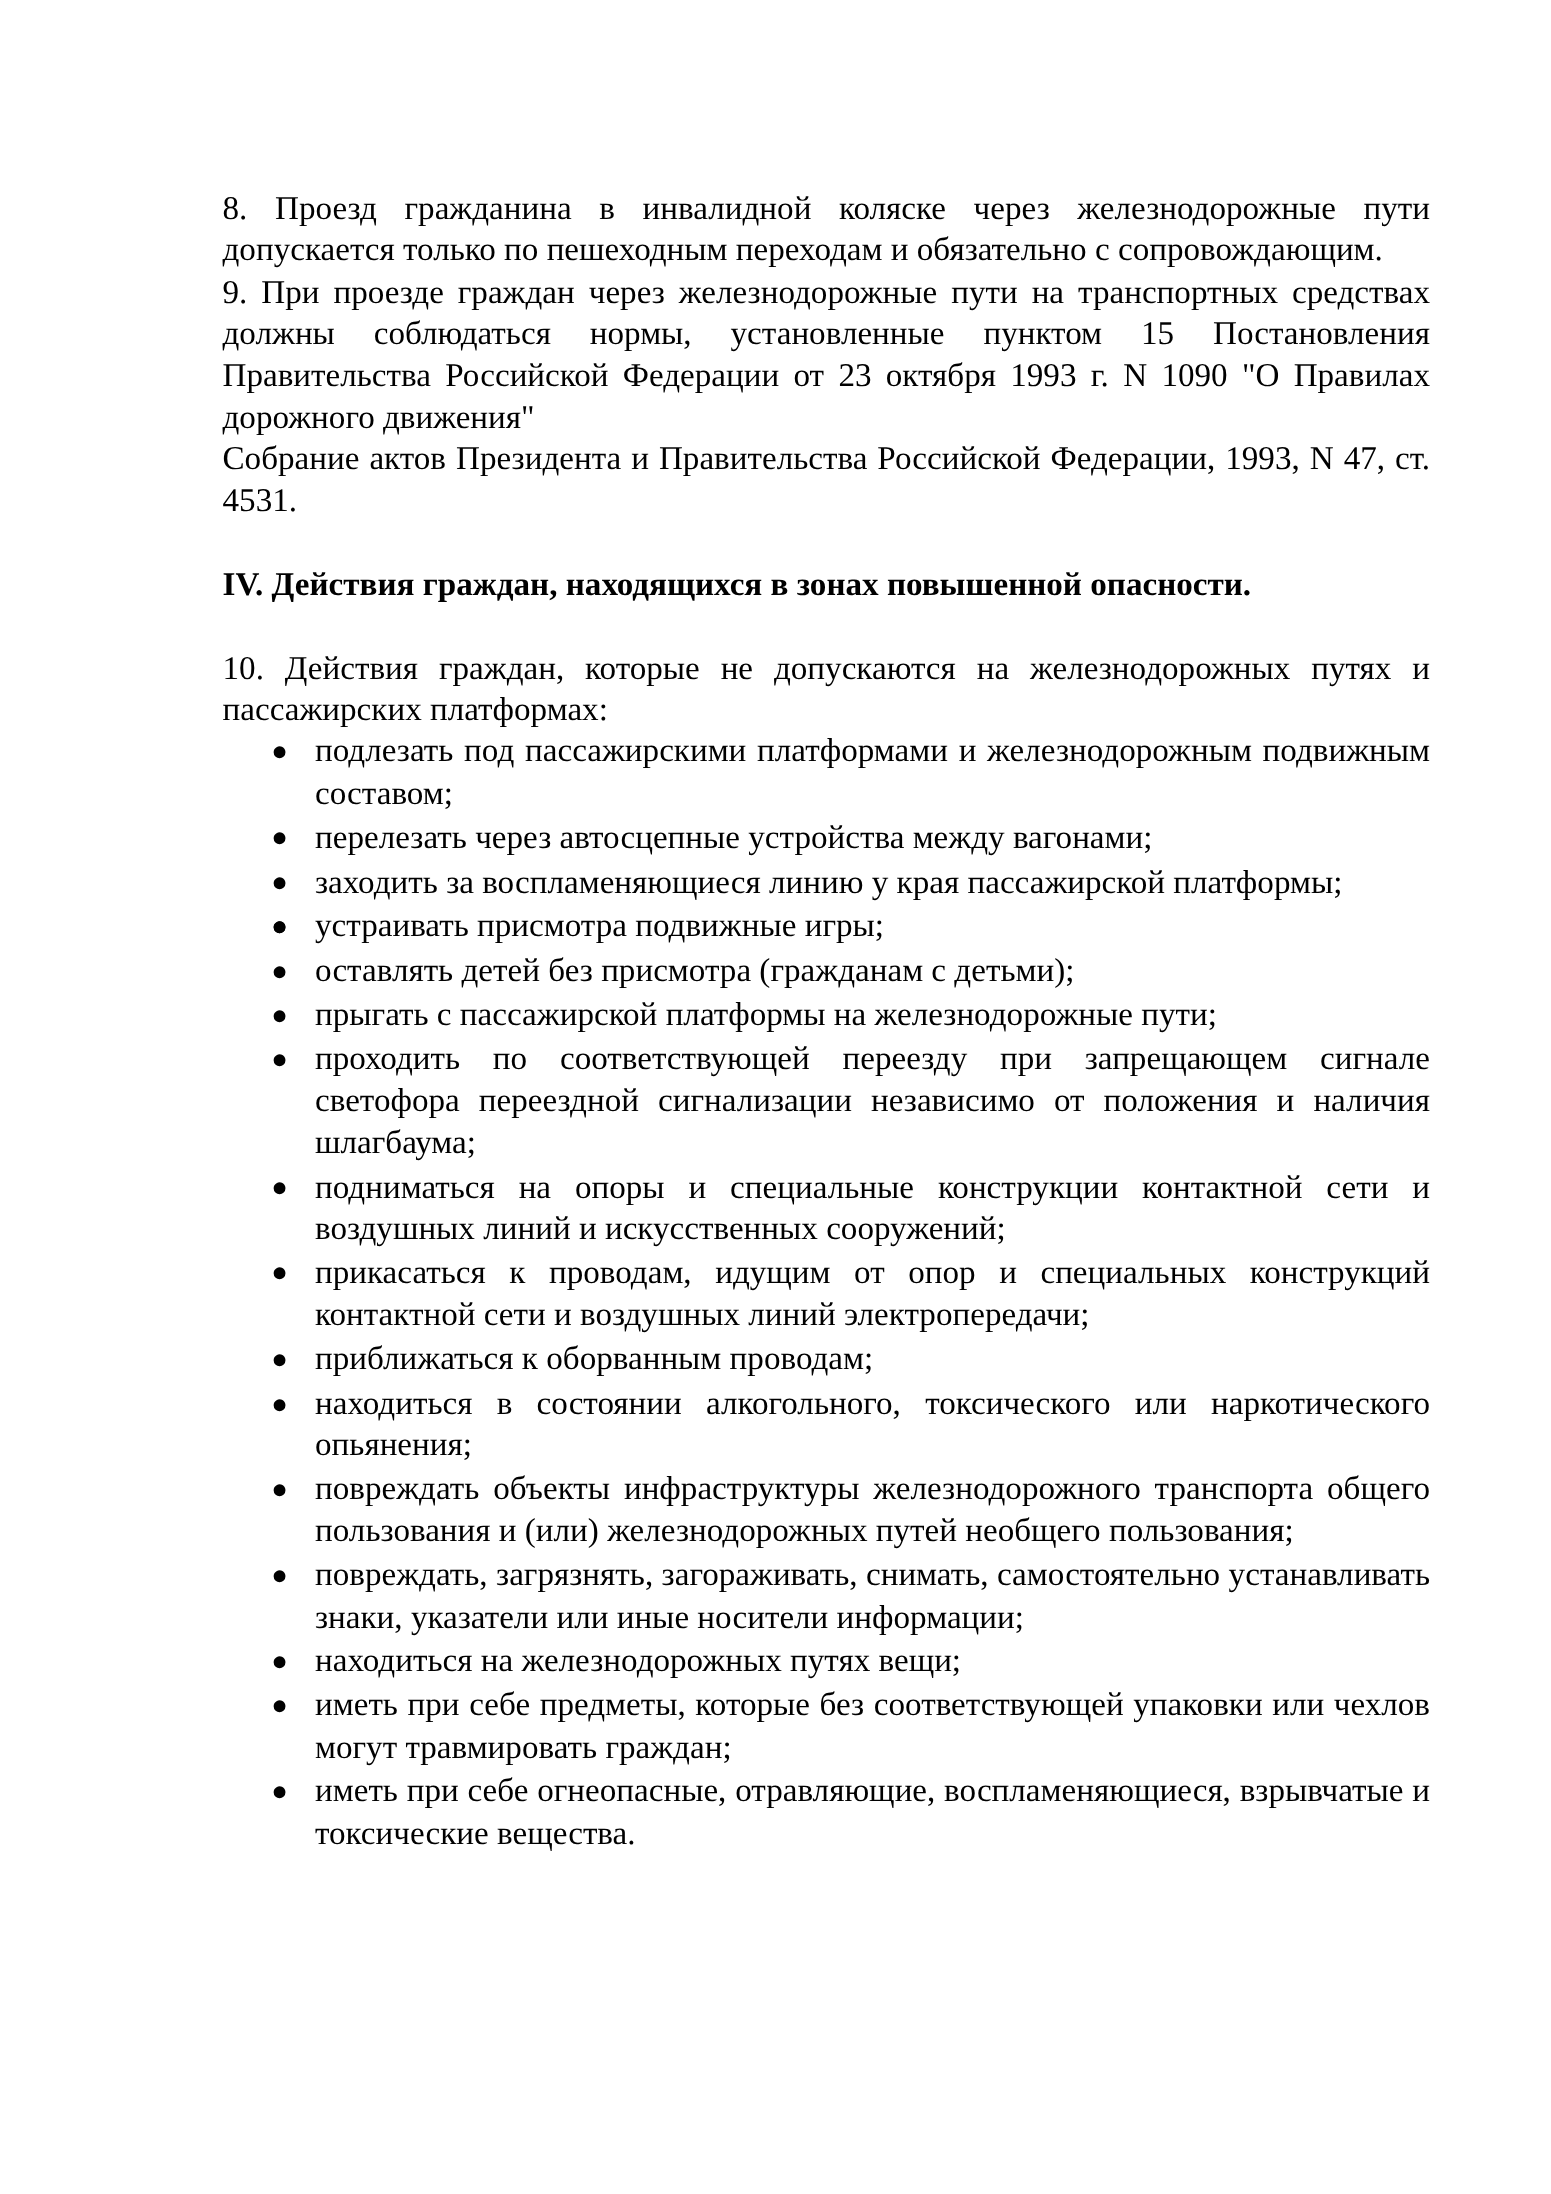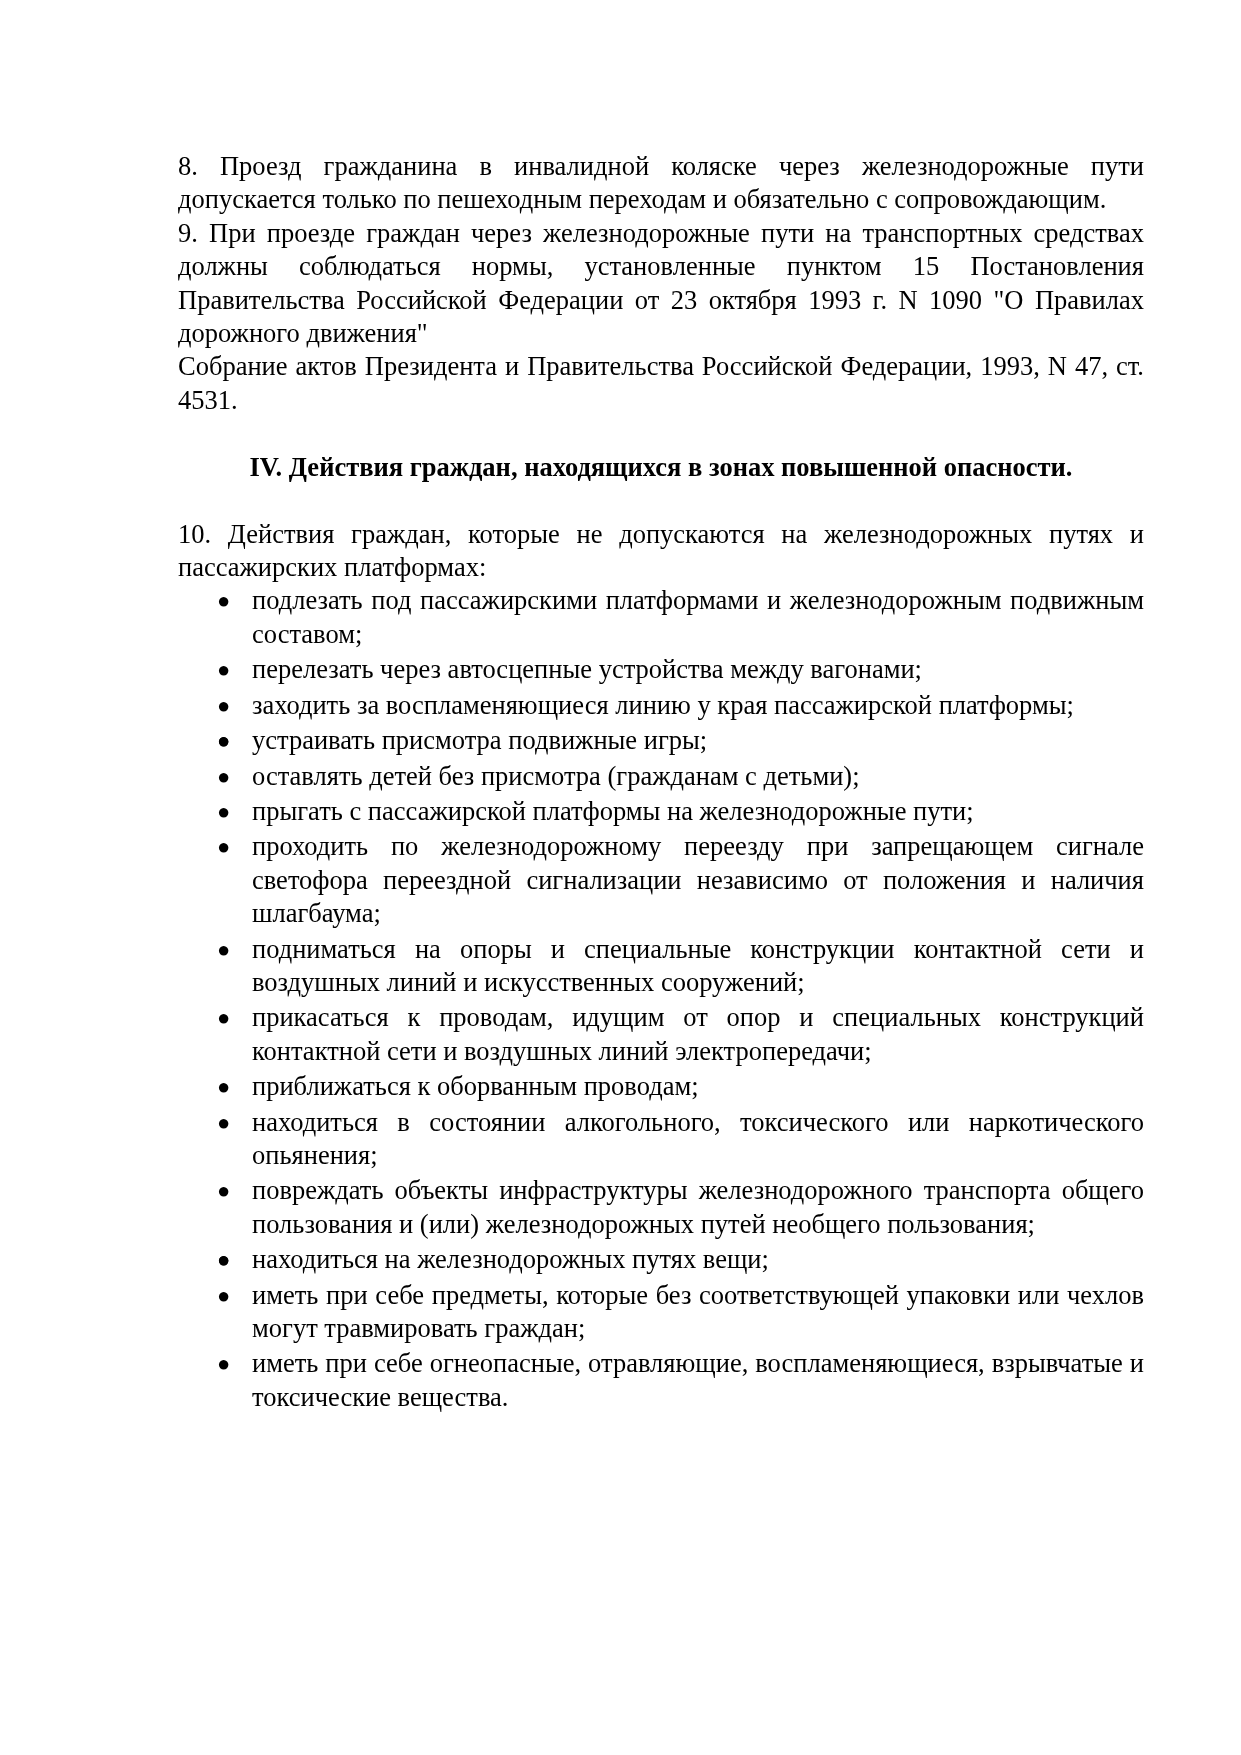--- a/index.html
+++ b/index.html
@@ -26,21 +26,21 @@
   }
   .para {
     margin: 0;
     text-align: justify;
   }
   .para.last-left {
     text-align-last: left;
   }
   .heading {
     margin: 34px 0 33px 0;
-    text-align: center;
+    text-align: left;
     font-weight: bold;
     font-size: 26.5px;
     line-height: 33.4px;
   }
   ul.bullets {
     list-style: none;
     margin: 0;
     padding: 0;
   }
   ul.bullets li {
@@ -73,25 +73,25 @@
   <p class="para last-left">10. Действия граждан, которые не допускаются на железнодорожных путях и пассажирских платформах:</p>
 
   <ul class="bullets">
     <li><span class="bullet">●</span><span>подлезать под пассажирскими платформами и железнодорожным подвижным составом;</span></li>
     <li><span class="bullet">●</span><span>перелезать через автосцепные устройства между вагонами;</span></li>
     <li><span class="bullet">●</span><span>заходить за воспламеняющиеся линию у края пассажирской платформы;</span></li>
     <li><span class="bullet">●</span></li>
     <li><span class="bullet">●</span><span>устраивать присмотра подвижные игры;</span></li>
     <li><span class="bullet">●</span><span>оставлять детей без присмотра (гражданам с детьми);</span></li>
     <li><span class="bullet">●</span><span>прыгать с пассажирской платформы на железнодорожные пути;</span></li>
-    <li><span class="bullet">●</span><span>проходить по железнодорожному переезду при запрещающем сигнале светофора переездной сигнализации независимо от положения и наличия шлагбаума;</span></li>
+    <li><span class="bullet">●</span><span>проходить по соответствующей переезду при запрещающем сигнале светофора переездной сигнализации независимо от положения и наличия шлагбаума;</span></li>
     <li><span class="bullet">●</span><span>подниматься на опоры и специальные конструкции контактной сети и воздушных линий и искусственных сооружений;</span></li>
     <li><span class="bullet">●</span><span>прикасаться к проводам, идущим от опор и специальных конструкций контактной сети и воздушных линий электропередачи;</span></li>
     <li><span class="bullet">●</span><span>приближаться к оборванным проводам;</span></li>
     <li><span class="bullet">●</span><span>находиться в состоянии алкогольного, токсического или наркотического опьянения;</span></li>
     <li><span class="bullet">●</span><span>повреждать объекты инфраструктуры железнодорожного транспорта общего пользования и (или) железнодорожных путей необщего пользования;</span></li>
-    <li><span class="bullet">●</span></li>
+    <li><span class="bullet">●</span><span>повреждать, загрязнять, загораживать, снимать, самостоятельно устанавливать знаки, указатели или иные носители информации;</span></li>
     <li><span class="bullet">●</span><span>находиться на железнодорожных путях вещи;</span></li>
     <li><span class="bullet">●</span><span>иметь при себе предметы, которые без соответствующей упаковки или чехлов могут травмировать граждан;</span></li>
     <li><span class="bullet">●</span><span>иметь при себе огнеопасные, отравляющие, воспламеняющиеся, взрывчатые и токсические вещества.</span></li>
   </ul>
 
 </div>
 
 </body></html>

